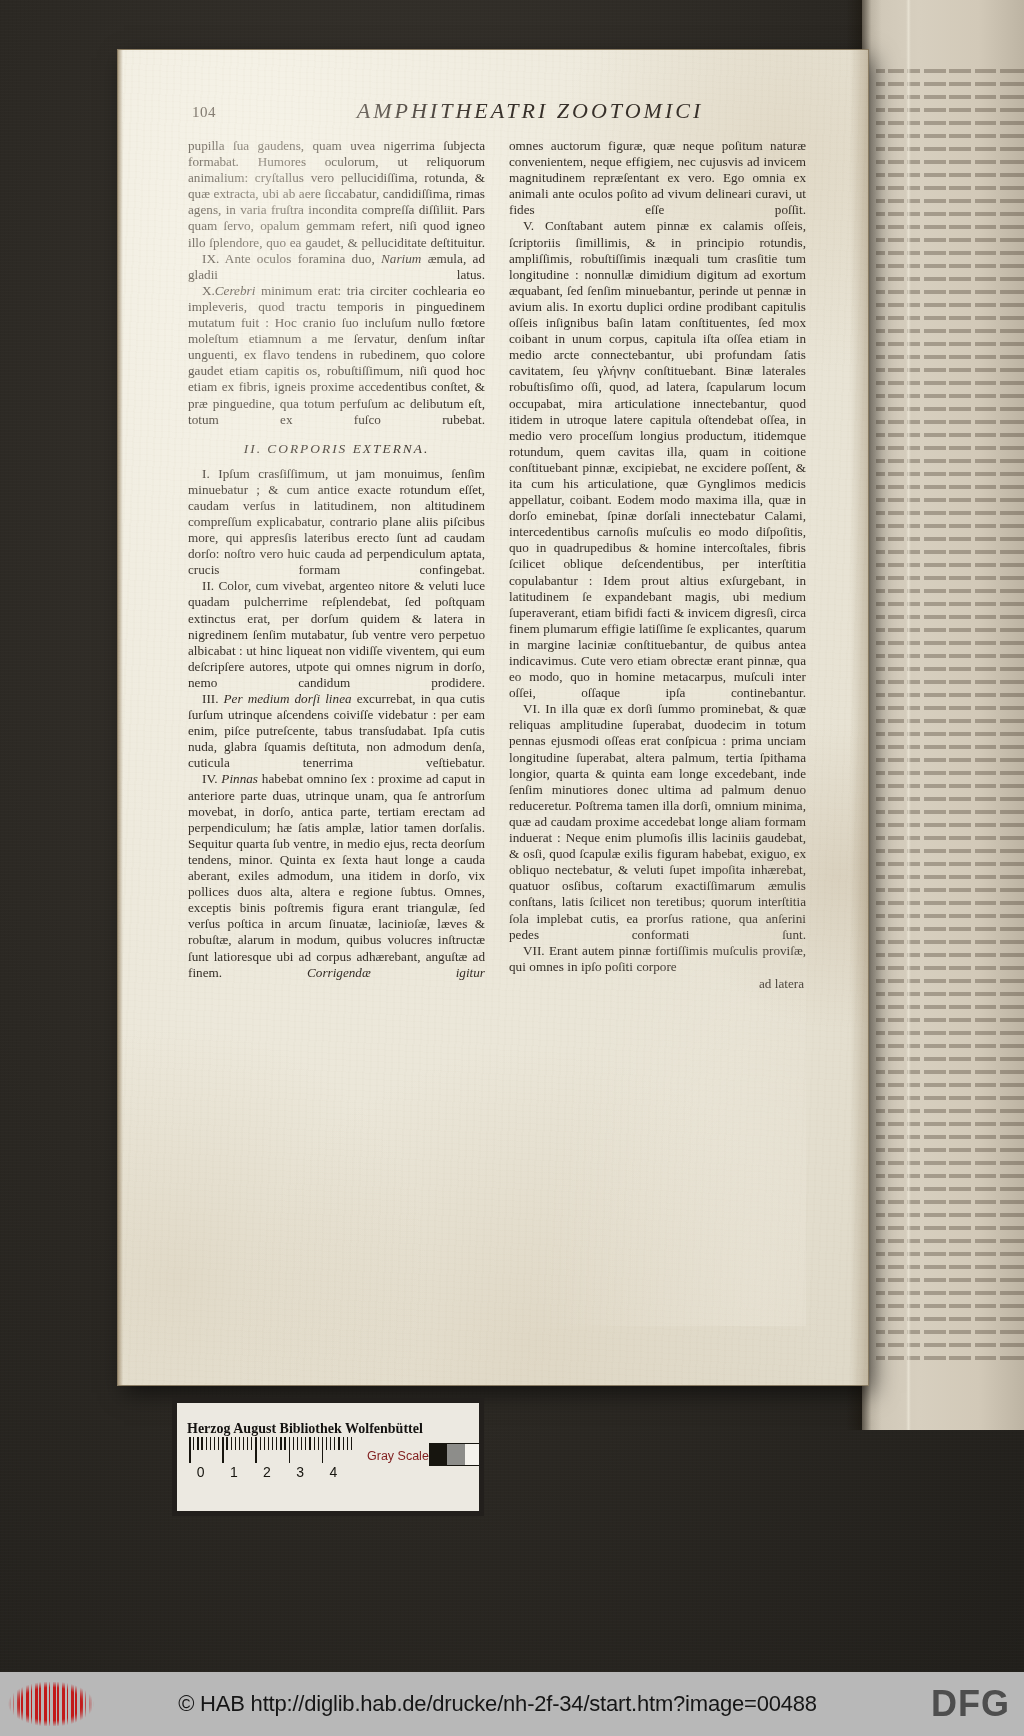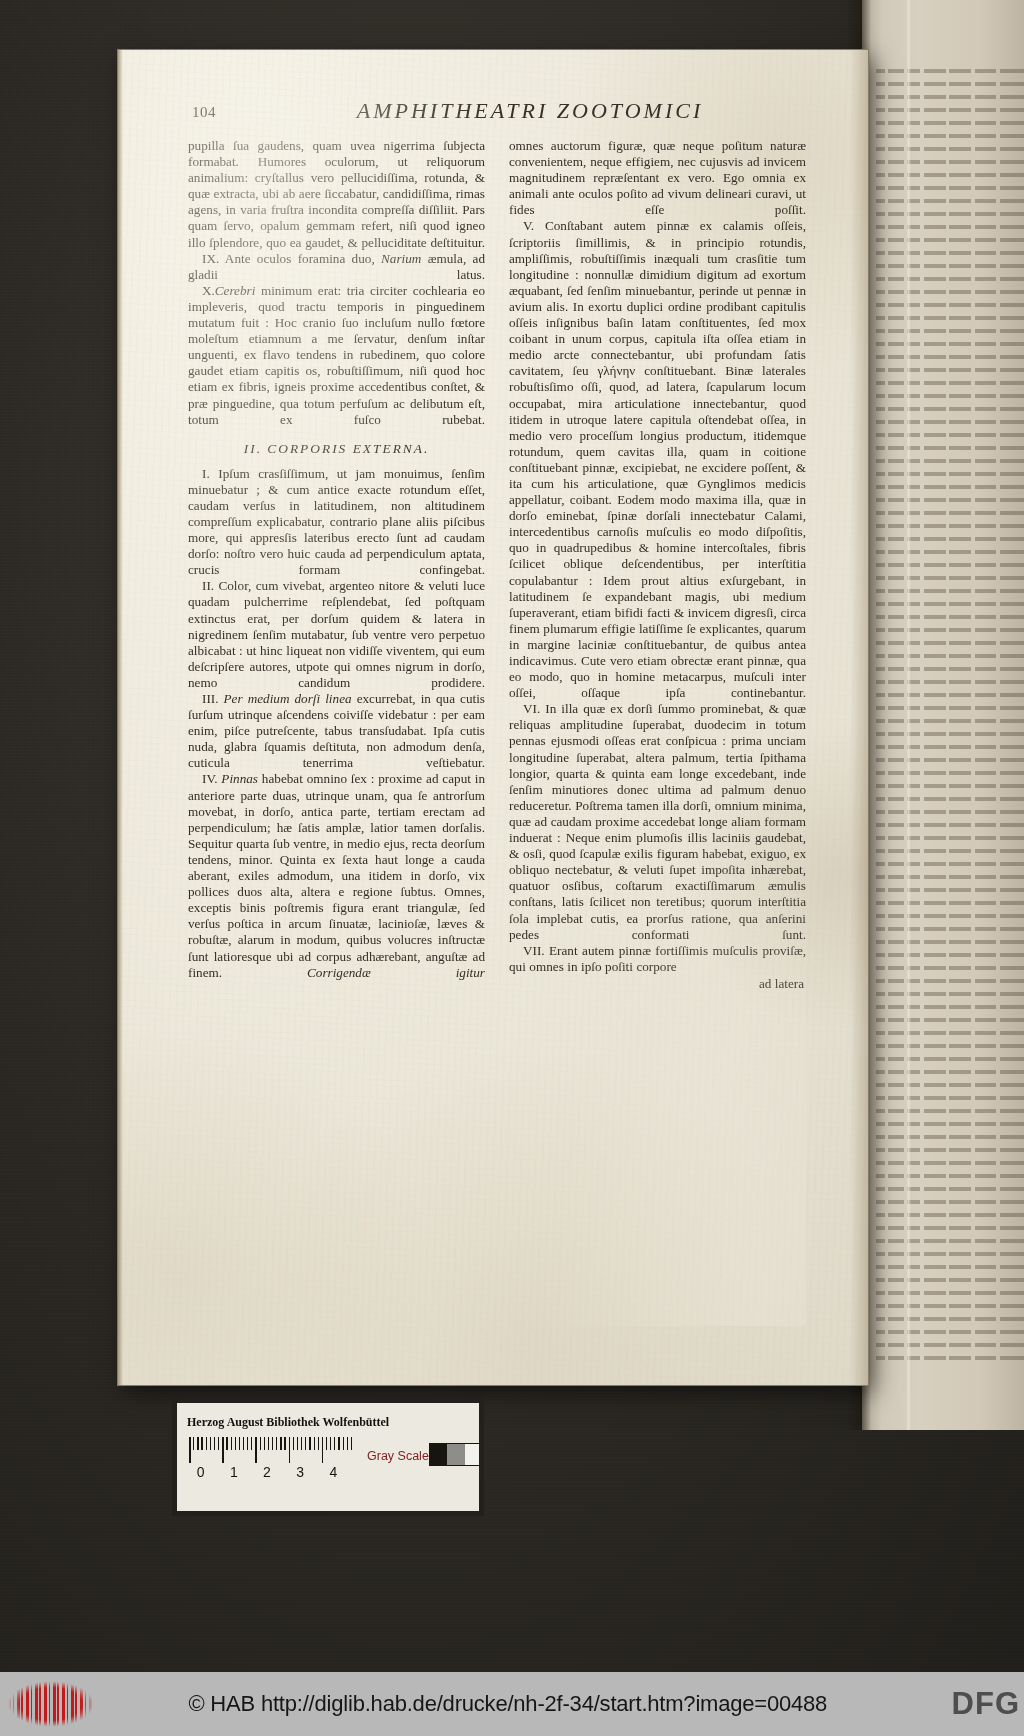--- a/index.html
+++ b/index.html
@@ -214,22 +214,22 @@
     padding: 5px;
   }
   .target-inner {
     width: 100%; height: 100%;
     background: #ece9e1;
     position: relative;
     overflow: hidden;
   }
   .lib-name {
     position: absolute;
-    left: 10px; top: 12px;
-    font-size: 12px;
+    left: 10px; top: 18px;
+    font-size: 14px;
     font-weight: bold;
     color: #141210;
     font-family: "Liberation Serif", serif;
     white-space: nowrap;
   }
   .ruler {
     position: absolute;
     left: 12px; top: 34px;
     width: 166px; height: 58px;
   }
@@ -311,22 +311,22 @@
     text-align: center;
     font-size: 22px;
     color: #161616;
     font-family: "Liberation Sans", sans-serif;
     letter-spacing: -.2px;
     white-space: nowrap;
     padding-right: 30px;
   }
   .dfg-logo {
     flex: 0 0 auto;
-    margin-right: 4px;
-    font-size: 31px;
+    margin-right: 14px;
+    font-size: 36px;
     font-weight: bold;
     letter-spacing: 1px;
     color: #4e4e4e;
     font-family: "Liberation Sans", sans-serif;
   }
 </style>
 </head>
 <body>
 
 <div id="scan-root">

